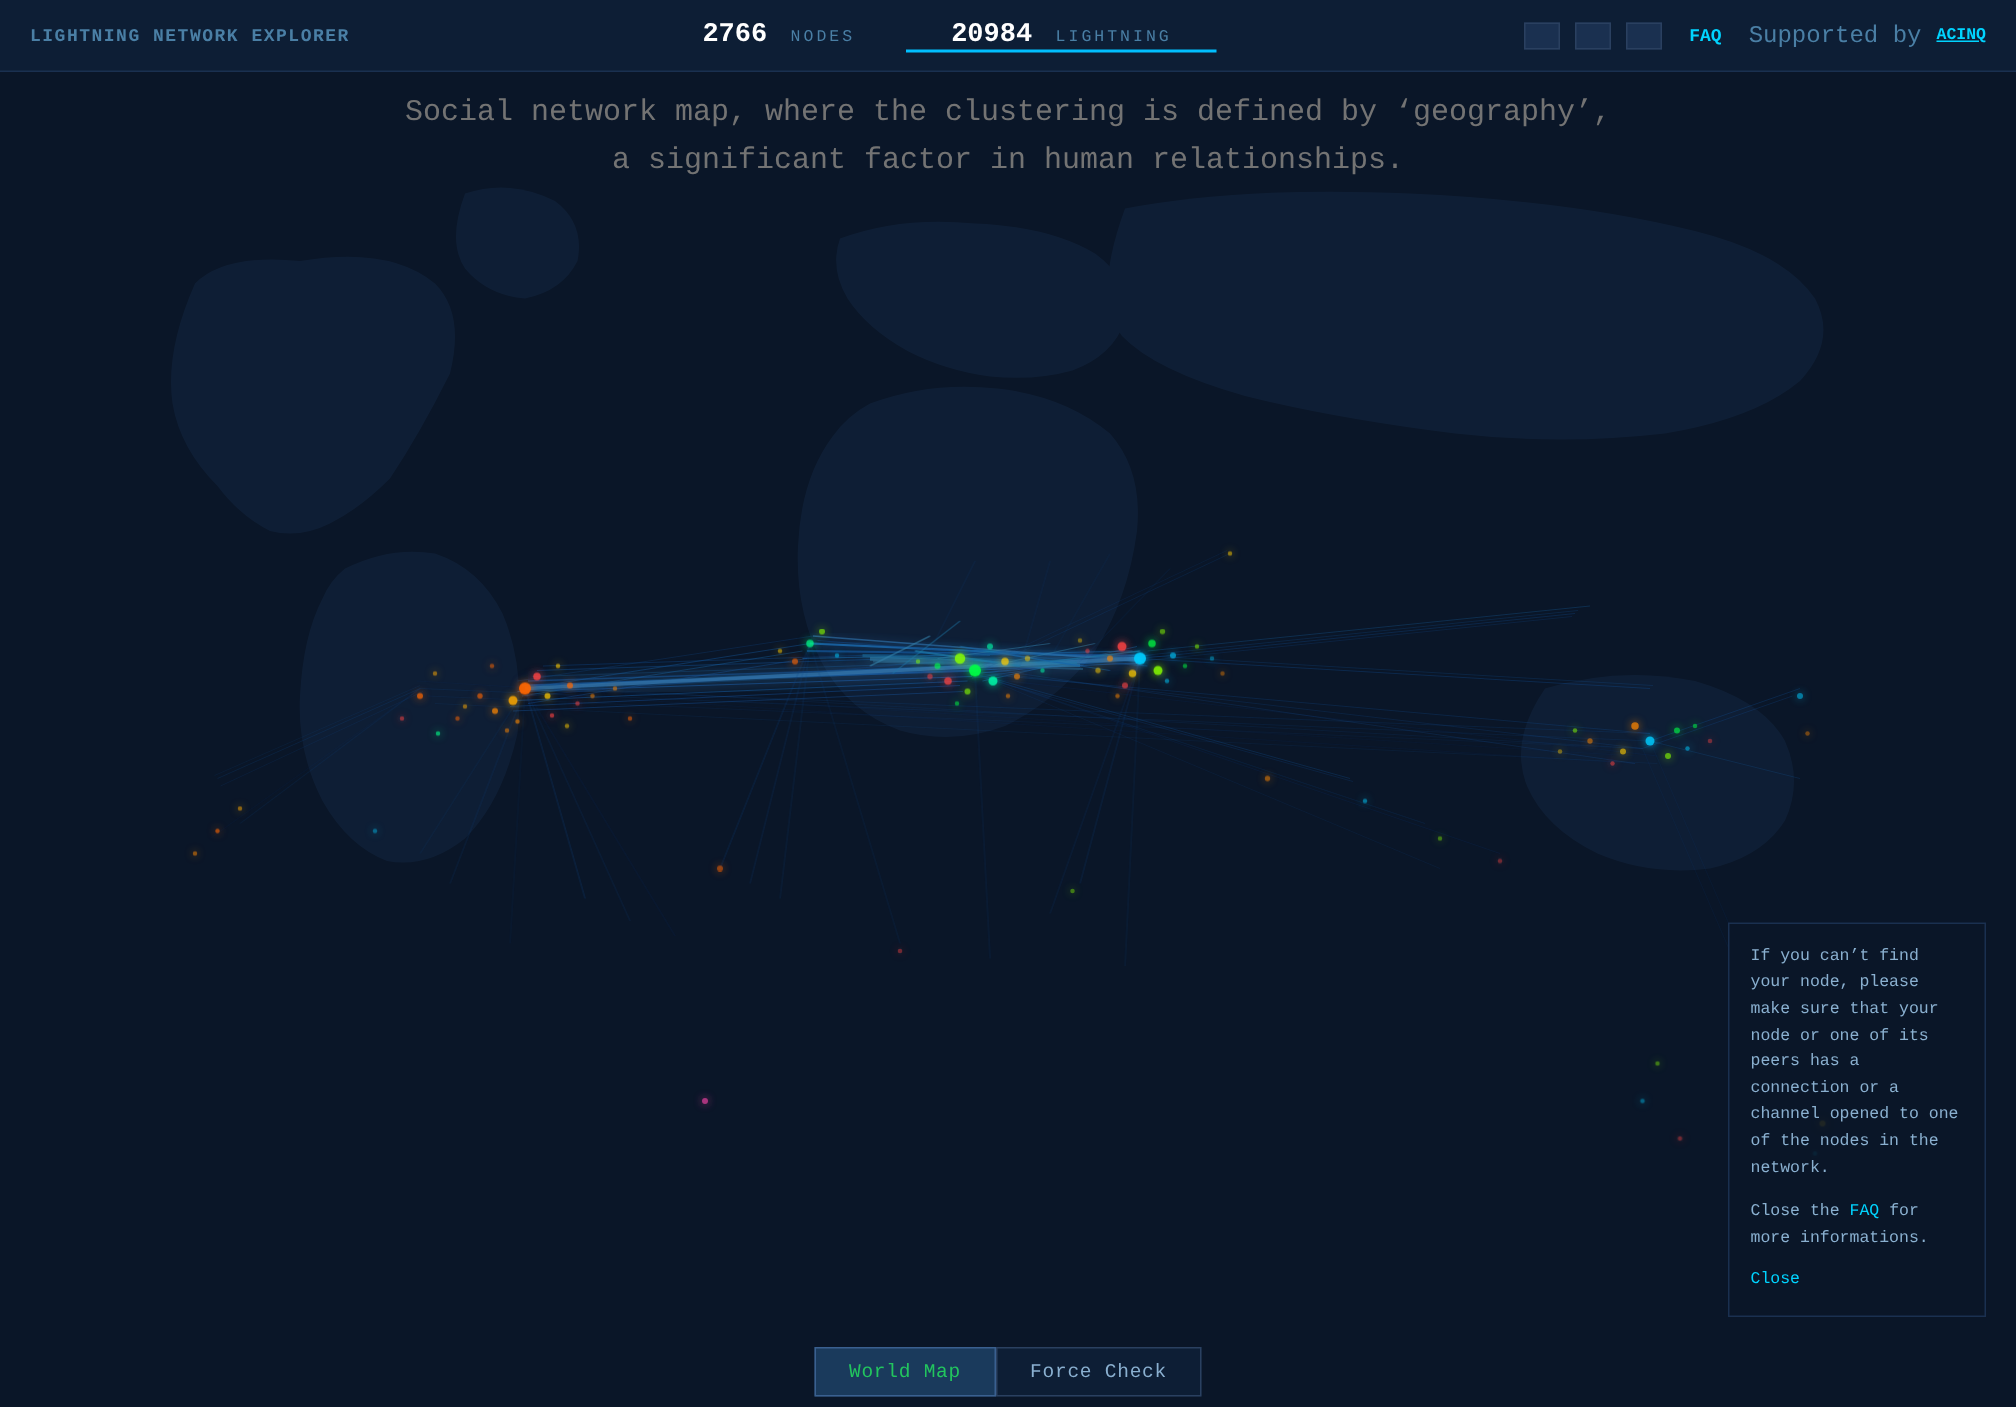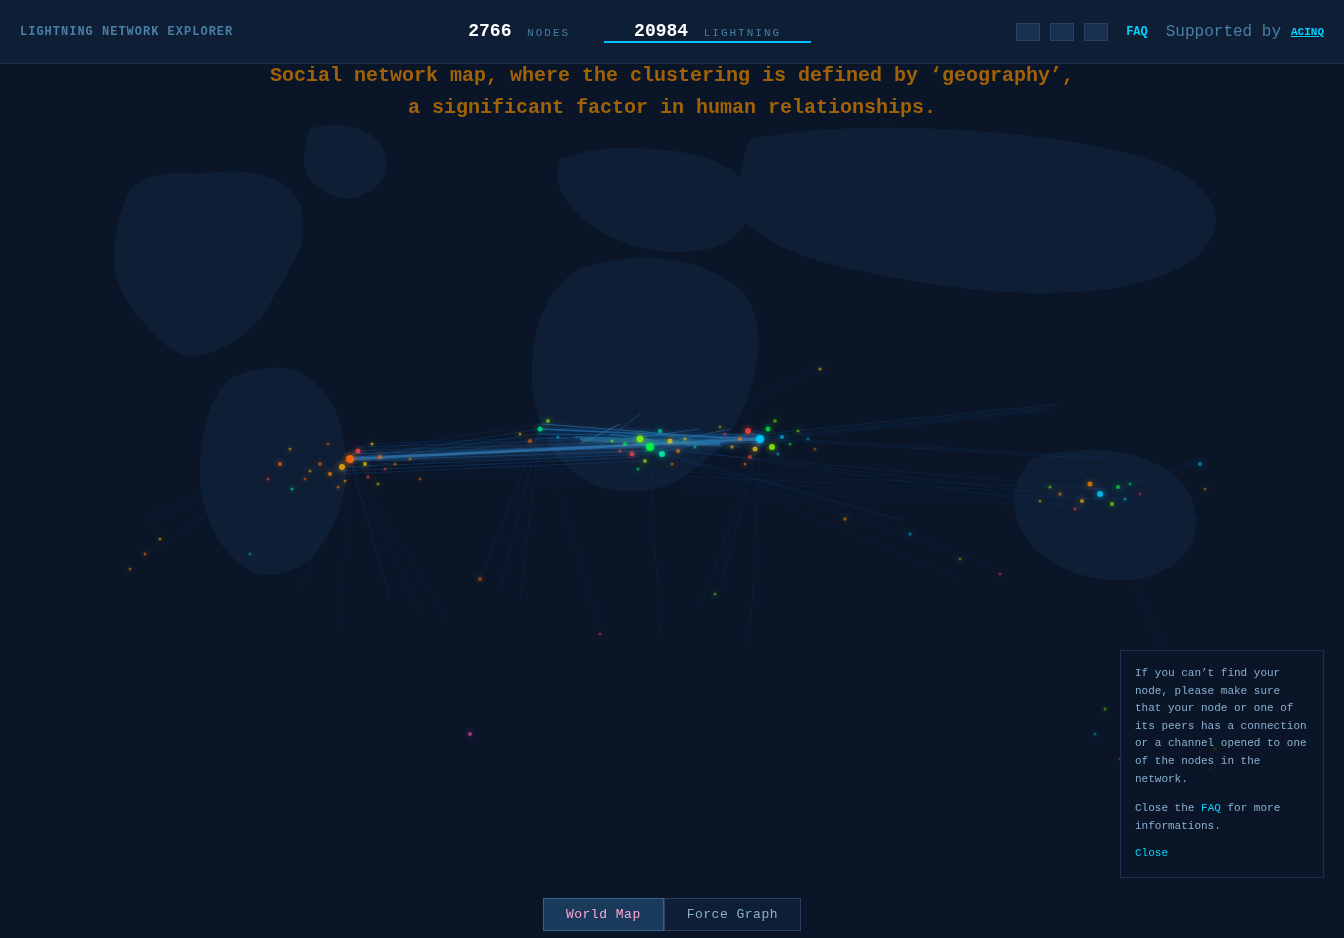--- a/index.html
+++ b/index.html
@@ -10,21 +10,21 @@
       width: 1344px;
       height: 938px;
       overflow: hidden;
       position: relative;
     }
 
     
     #header {
       position: absolute;
       top: 0; left: 0; right: 0;
-      height: 64px;
+      height: 48px;
       background: #0d1e35;
       display: flex;
       align-items: center;
       padding: 0 20px;
       border-bottom: 1px solid #1a3050;
       z-index: 10;
     }
     #header .app-title {
       color: #4a7fa5;
       font-size: 12px;
@@ -88,25 +88,25 @@
 
     
     #tagline {
       position: absolute;
       top: 60px;
       left: 0; right: 0;
       text-align: center;
       z-index: 5;
     }
     #tagline p {
-      color: #a16207;
+      color: #737373;
       font-size: 20px;
       font-family: 'Courier New', monospace;
       line-height: 1.6;
-      font-weight: bold;
+      font-weight: normal;
     }
 
     
     #map-canvas {
       position: absolute;
       top: 48px;
       left: 0; right: 0;
       bottom: 48px;
       overflow: hidden;
     }
@@ -145,30 +145,30 @@
       font-size: 13px;
       font-family: 'Courier New', monospace;
       cursor: pointer;
       border: 1px solid #2a4060;
       background: #0d1e35;
       color: #8ab0d0;
       letter-spacing: 0.5px;
     }
     .tab-btn.active {
       background: #1a3a5c;
-      color: #f9a8d4;
+      color: #22c55e;
       border-color: #3a6090;
     }
 
     
     #info-panel {
       position: absolute;
       bottom: 60px;
       right: 20px;
-      width: 204px;
+      width: 172px;
       background: rgba(10, 22, 40, 0.85);
       border: 1px solid #1a3050;
       padding: 14px;
       font-size: 11px;
       color: #8ab0d0;
       line-height: 1.6;
       z-index: 10;
     }
     #info-panel .info-text {
       margin-bottom: 12px;
@@ -484,14 +484,14 @@
   <div class="faq-ref">
     <span>Close the</span>
     <a href="#">FAQ</a>
     <span>for more informations.</span>
   </div>
   <a href="#" class="close-btn">Close</a>
 </div>
 
 <div id="bottom-tabs">
   <button class="tab-btn active">World Map</button>
-  <button class="tab-btn">Force Graph</button>
+  <button class="tab-btn">Force Check</button>
 </div>
 
 </body></html>

